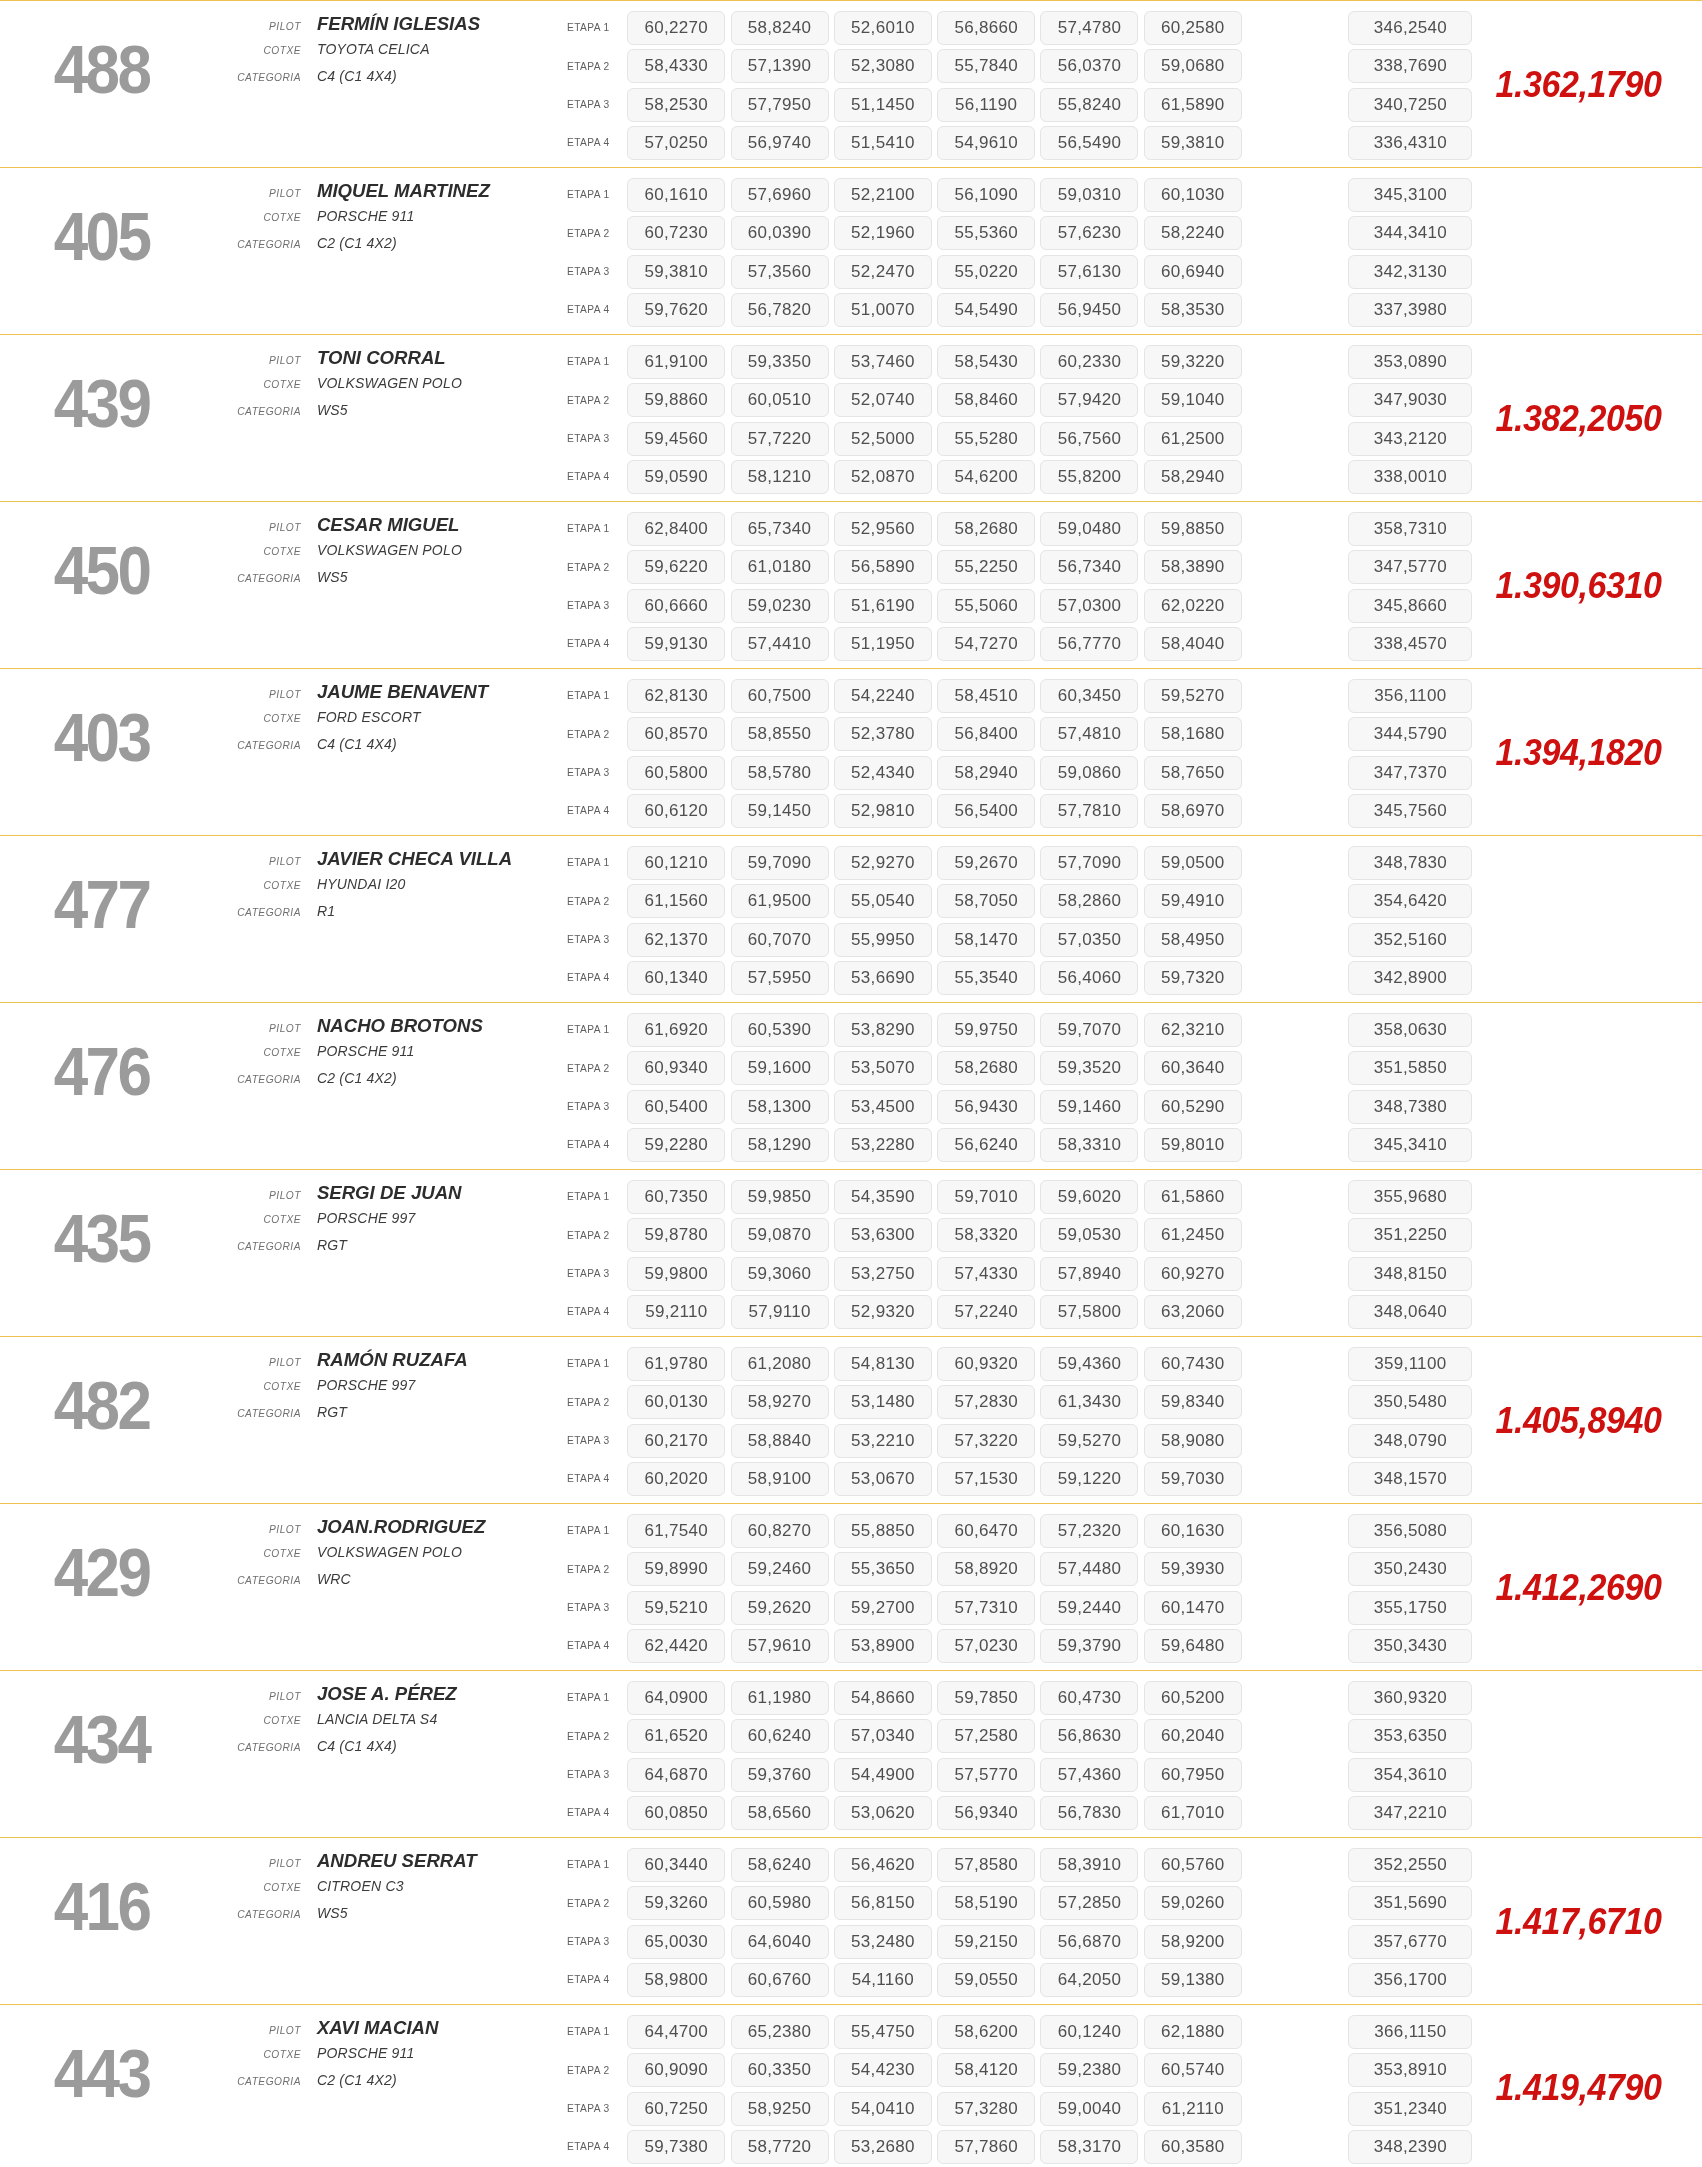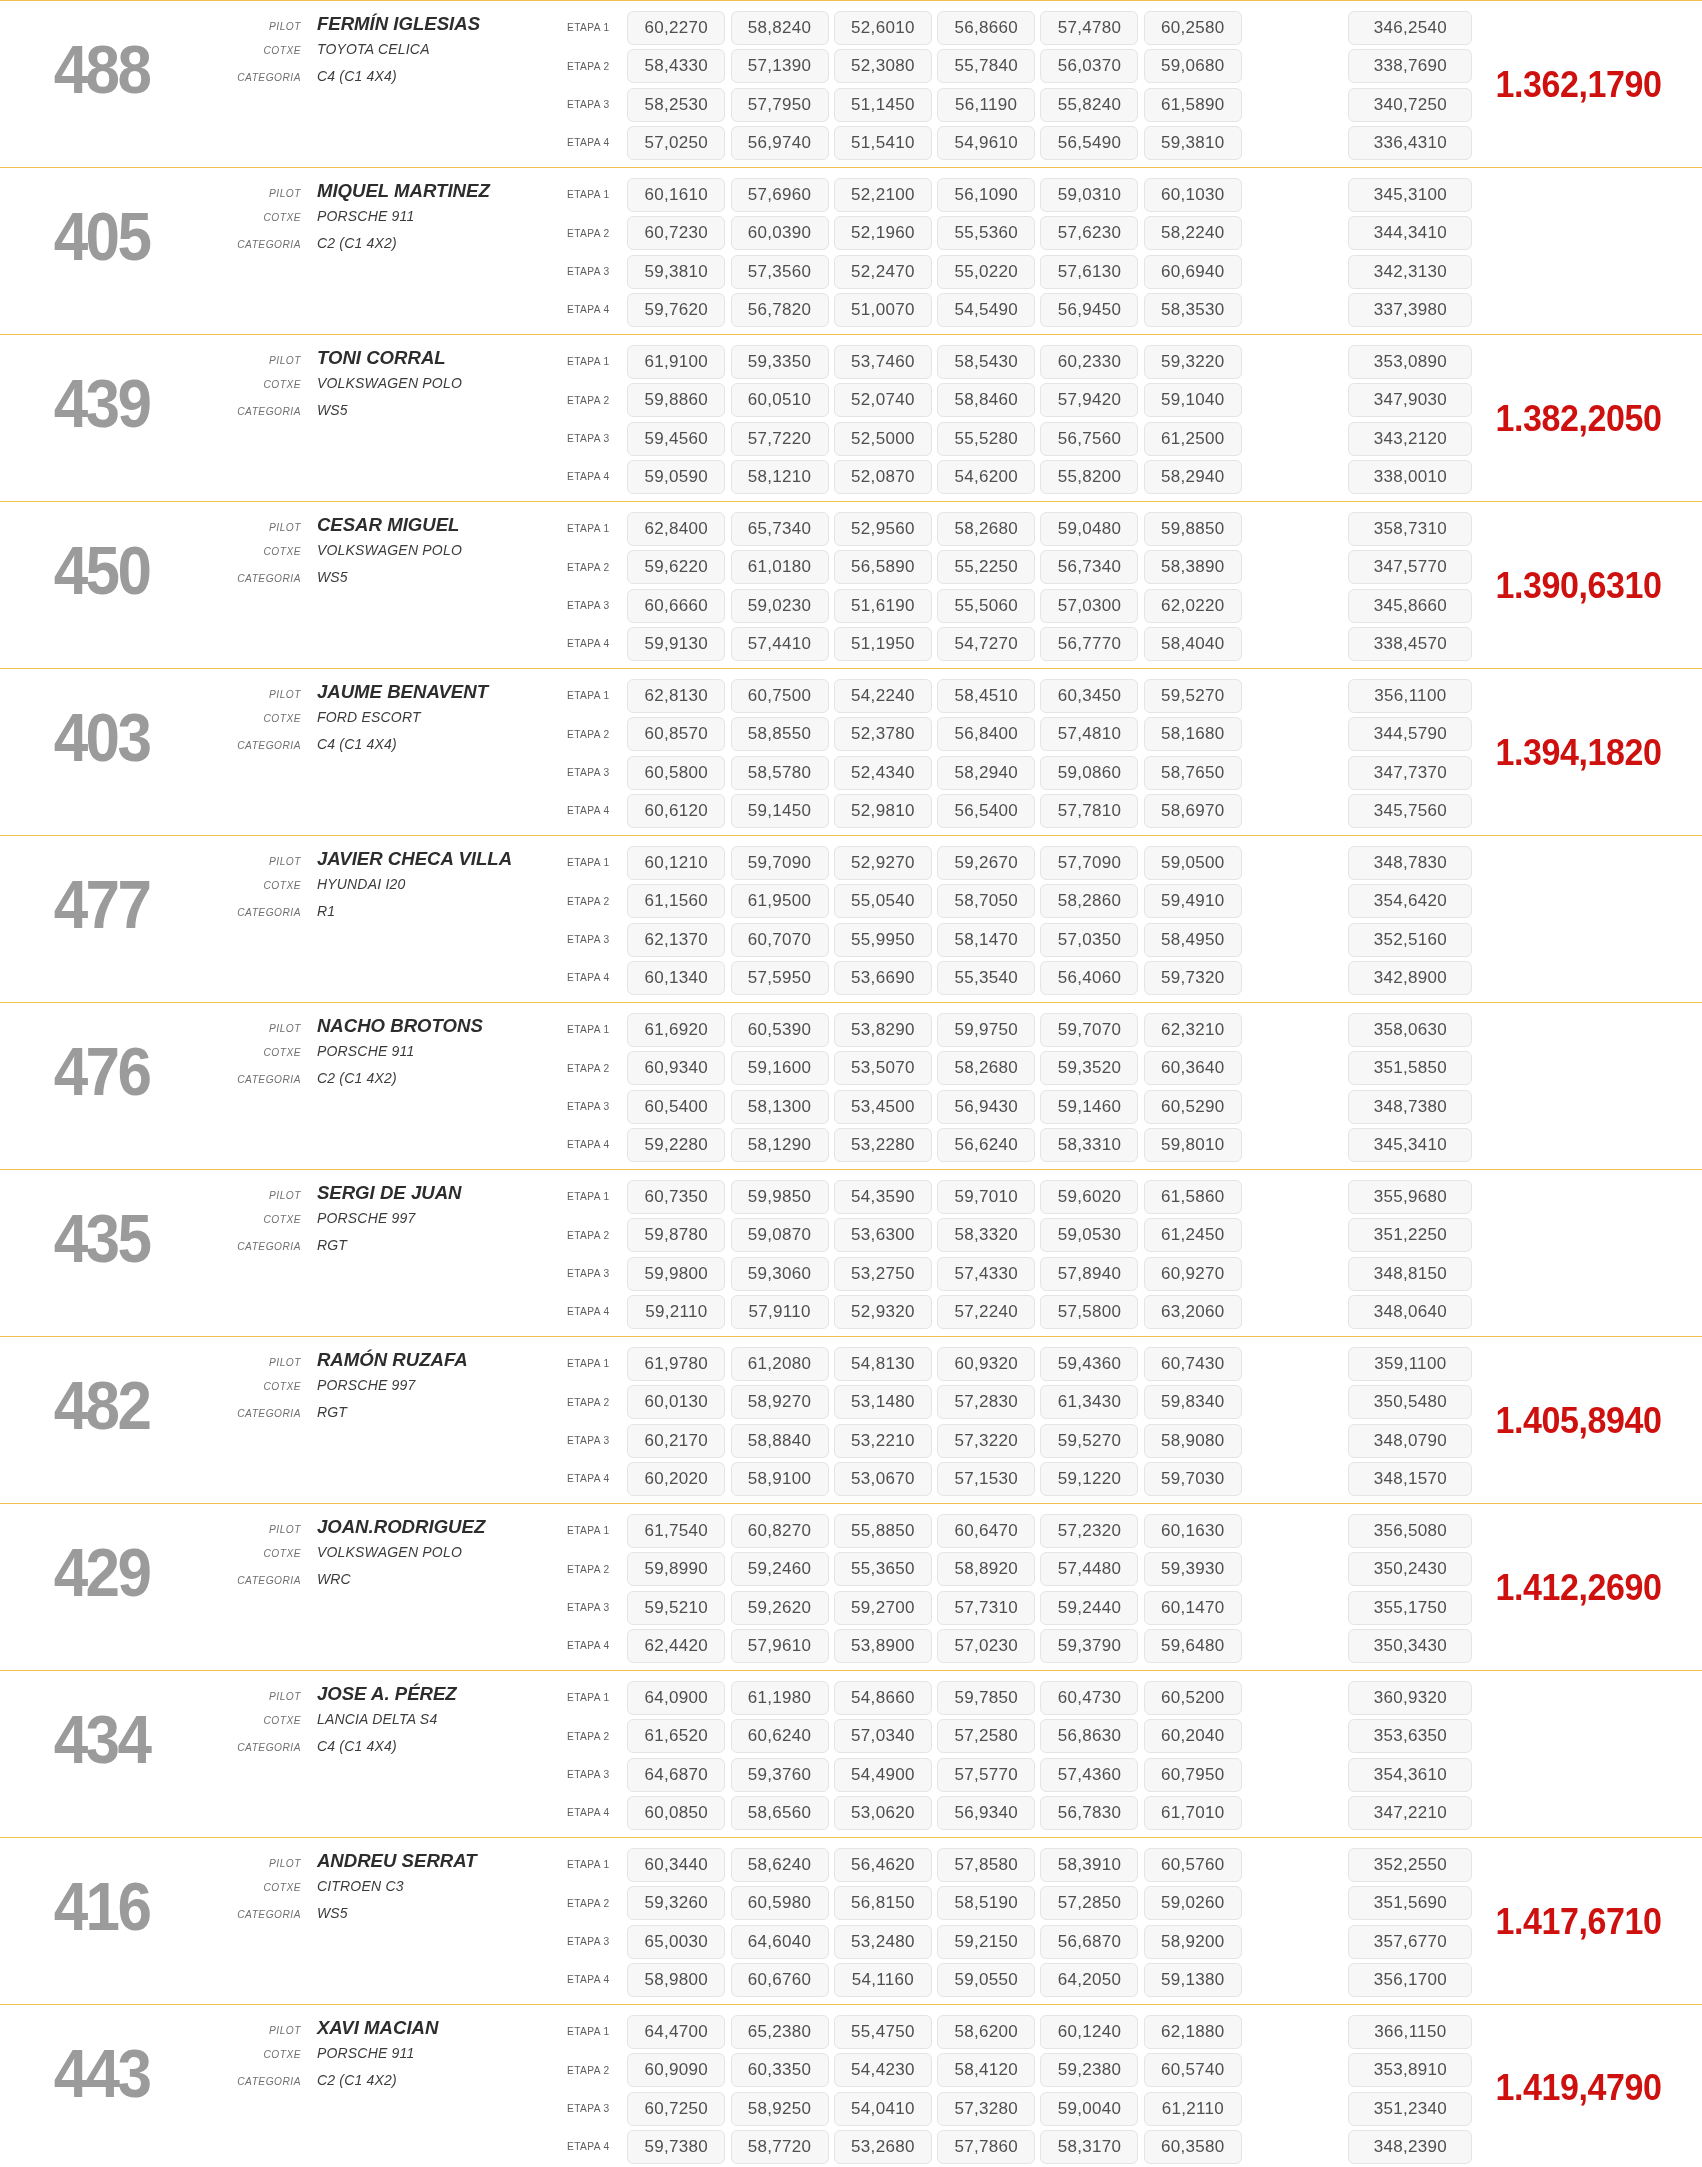--- a/index.html
+++ b/index.html
@@ -92,20 +92,21 @@
     letter-spacing: 0.3px;
   }
   .spacer {  }
 
   
   .grand {
     flex: 1;
     display: flex;
     align-items: center;
     padding-left: 23px;
+    font-style: italic;
   }
   .grand-text {
     font-size: 34px;
     font-weight: 700;
     letter-spacing: -0.4px;
     color: #CE100E;
     transform: scaleY(1.08);
   }
 </style>
 </head>

